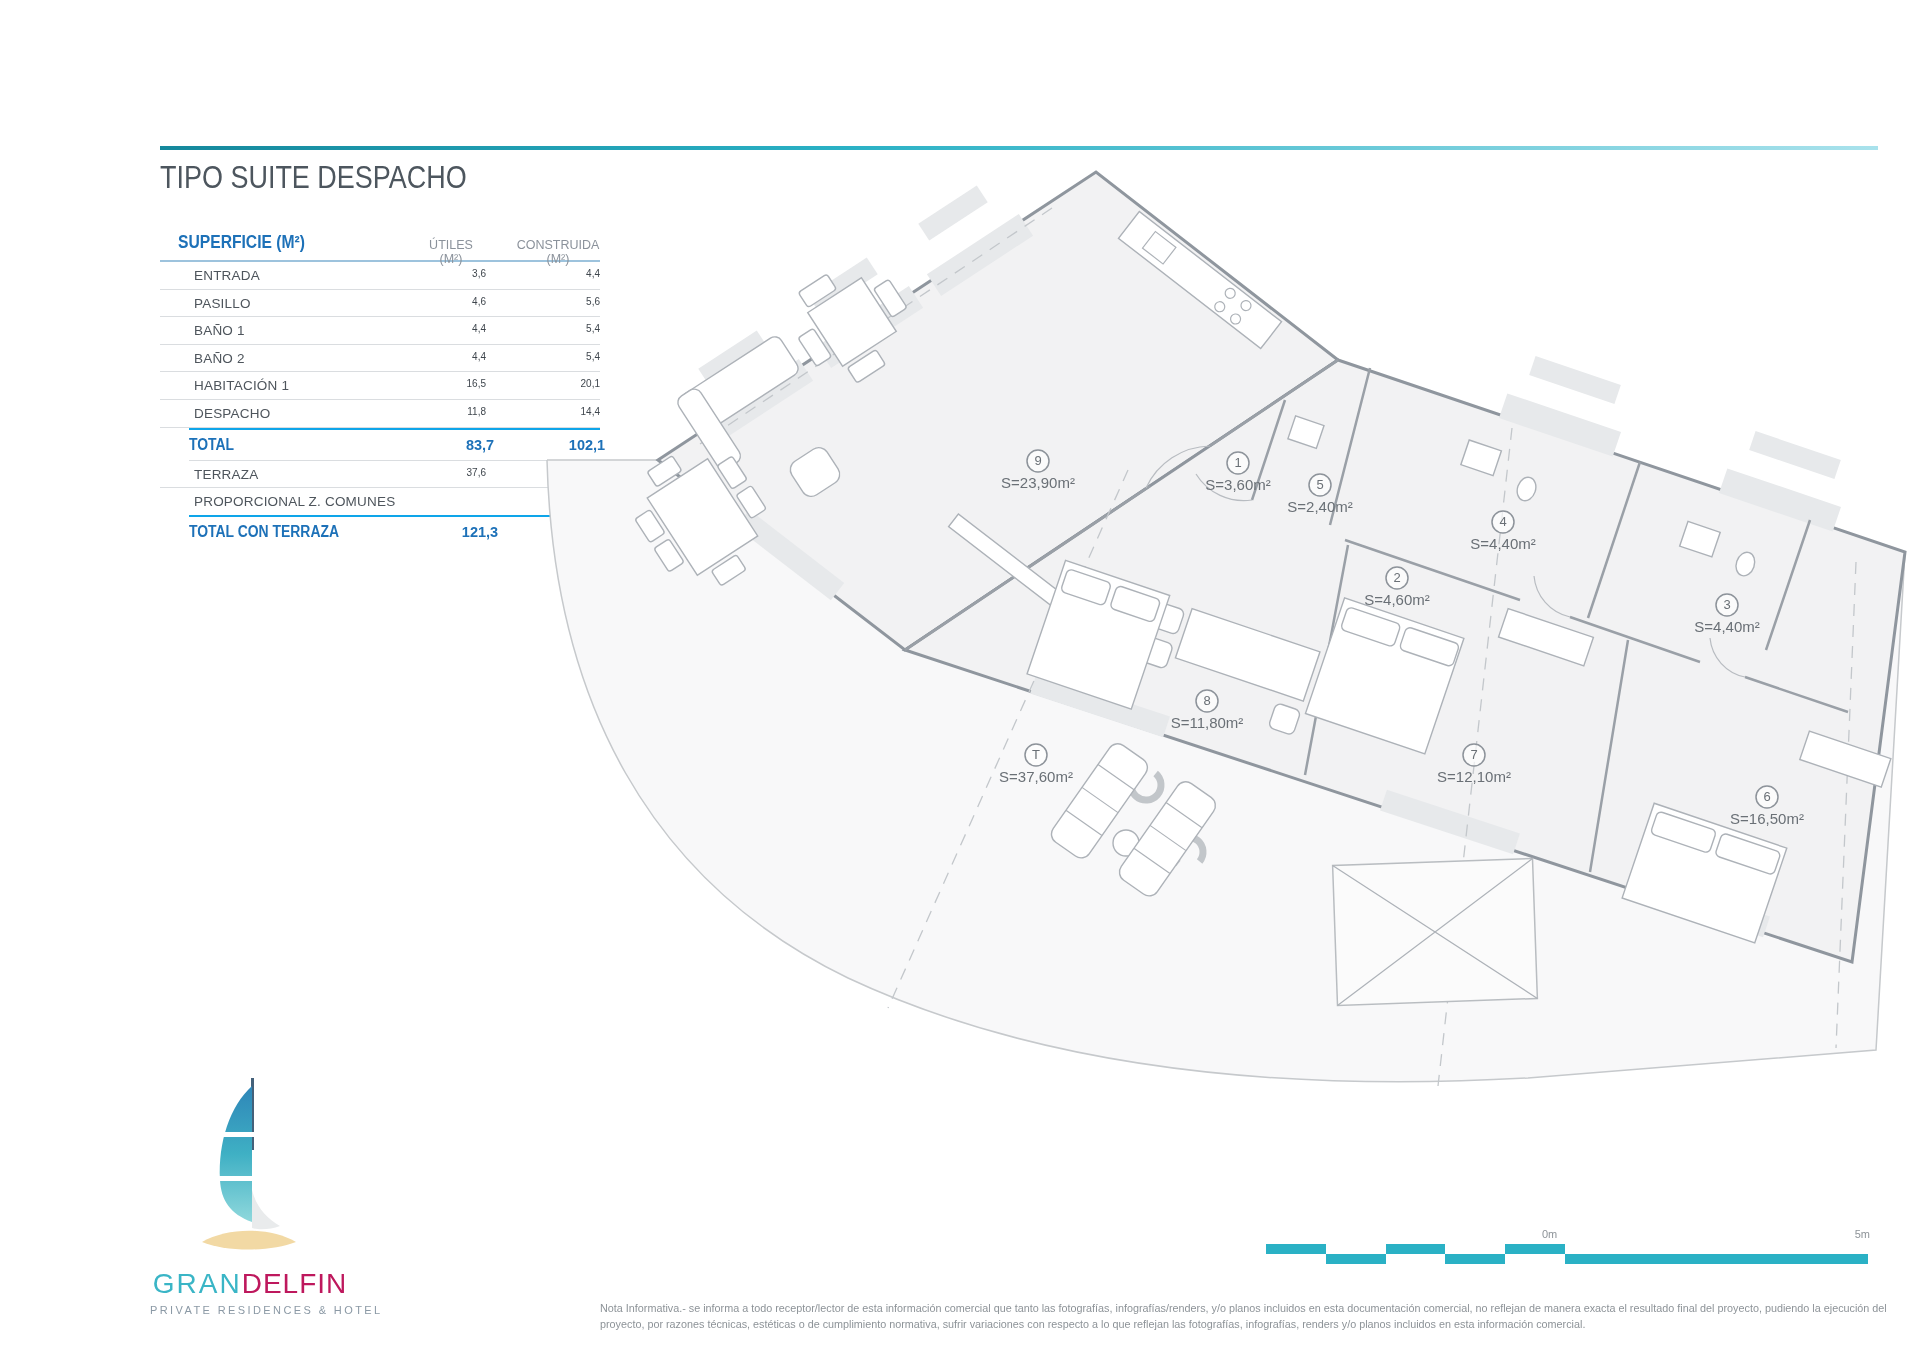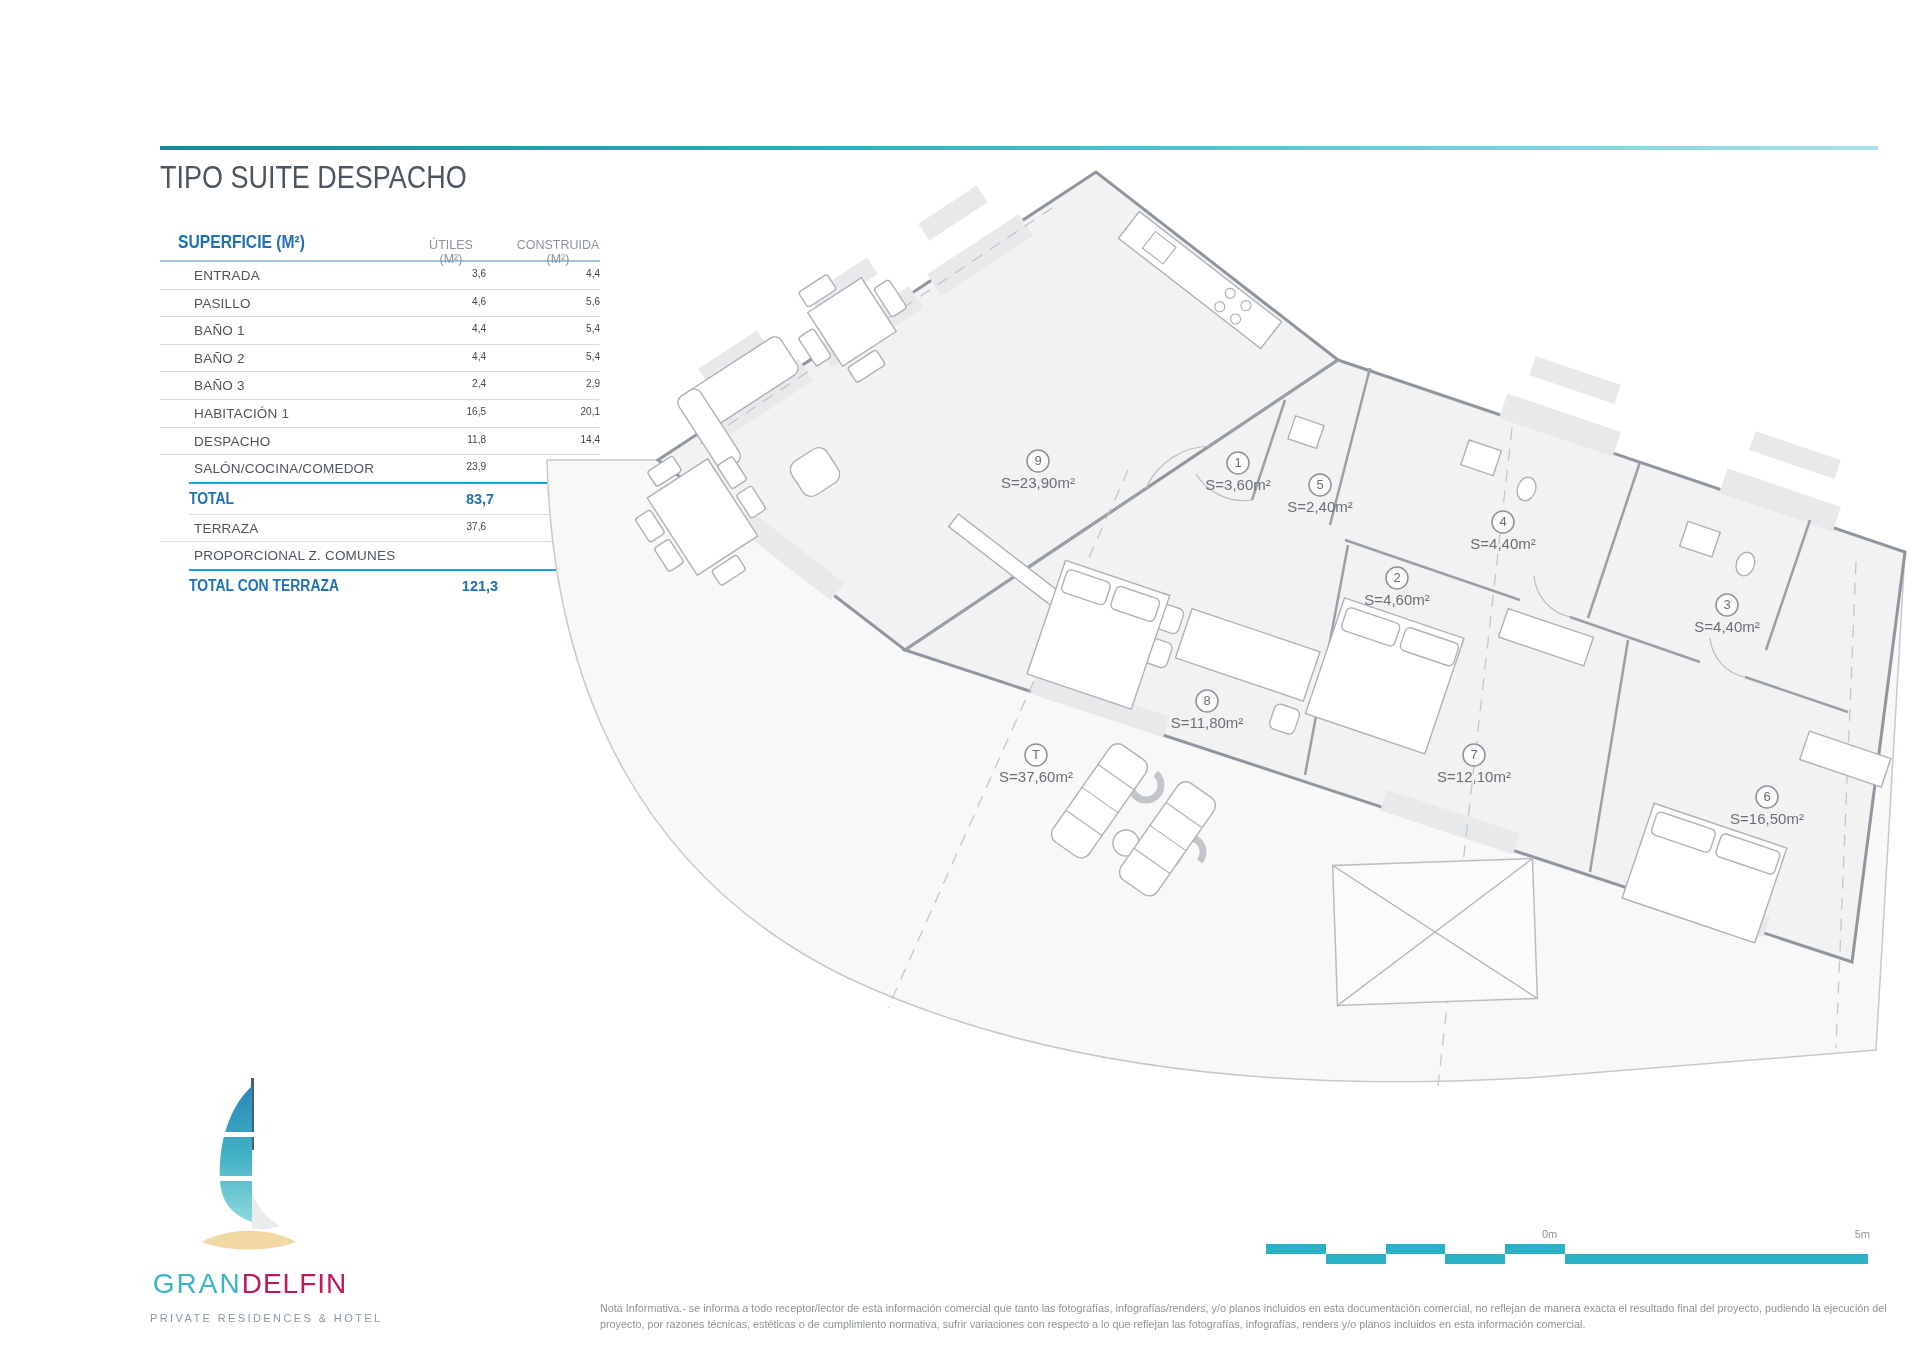--- a/index.html
+++ b/index.html
@@ -56,21 +56,21 @@
   .sb-0{left:276px;}
   .sb-5{right:-2px;}
   .sb-seg{position:absolute;background:#2ab1c5;height:10px;}
 
   
   .logo{position:absolute;left:150px;top:1072px;width:200px;text-align:center;}
   .logo-mark{display:block;margin:0 auto;}
   .brand{font-size:28px;letter-spacing:1px;margin-top:6px;white-space:nowrap;}
   .brand-first{color:#3ab5c6;font-weight:500;letter-spacing:2px;}
   .brand-second{color:#be185d;font-weight:400;}
-  .tagline{font-size:11px;color:#8b99a5;letter-spacing:2.4px;margin-top:12px;white-space:nowrap;}
+  .tagline{font-size:11px;color:#8b99a5;letter-spacing:2.4px;margin-top:4px;white-space:nowrap;}
 
   
   .footnote{position:absolute;left:600px;top:1300px;width:1300px;font-size:10.8px;
             color:#8d9398;text-align:left;line-height:1.5;}
 </style>
 </head>
 <body>
 
 <div class="page">
 
@@ -99,38 +99,28 @@
         <span class="lab">BAÑO 1</span>
         <span class="num nu">4,4</span>
         <span class="num nc">5,4</span>
       </div>
     <div class="trow">
         <span class="lab">BAÑO 2</span>
         <span class="num nu">4,4</span>
         <span class="num nc">5,4</span>
       </div>
     <div class="trow">
-        <span class="lab">BAÑO 3</span>
-        <span class="num nu">2,4</span>
-        <span class="num nc">2,9</span>
-      </div>
-    <div class="trow">
         <span class="lab">HABITACIÓN 1</span>
         <span class="num nu">16,5</span>
         <span class="num nc">20,1</span>
       </div>
     <div class="trow">
         <span class="lab">DESPACHO</span>
         <span class="num nu">11,8</span>
         <span class="num nc">14,4</span>
-      </div>
-    <div class="trow nobb">
-        <span class="lab">SALÓN/COCINA/COMEDOR</span>
-        <span class="num nu">23,9</span>
-        <span class="num nc">29,2</span>
       </div>
     <div class="totrow">
         <span class="totlab"><span class="cond">TOTAL</span></span>
         <span class="totnum nu">83,7</span>
         <span class="totnum nc">102,1</span>
       </div>
     <div class="trow">
         <span class="lab">TERRAZA</span>
         <span class="num nu">37,6</span>
         <span class="num nc">48,8</span>

